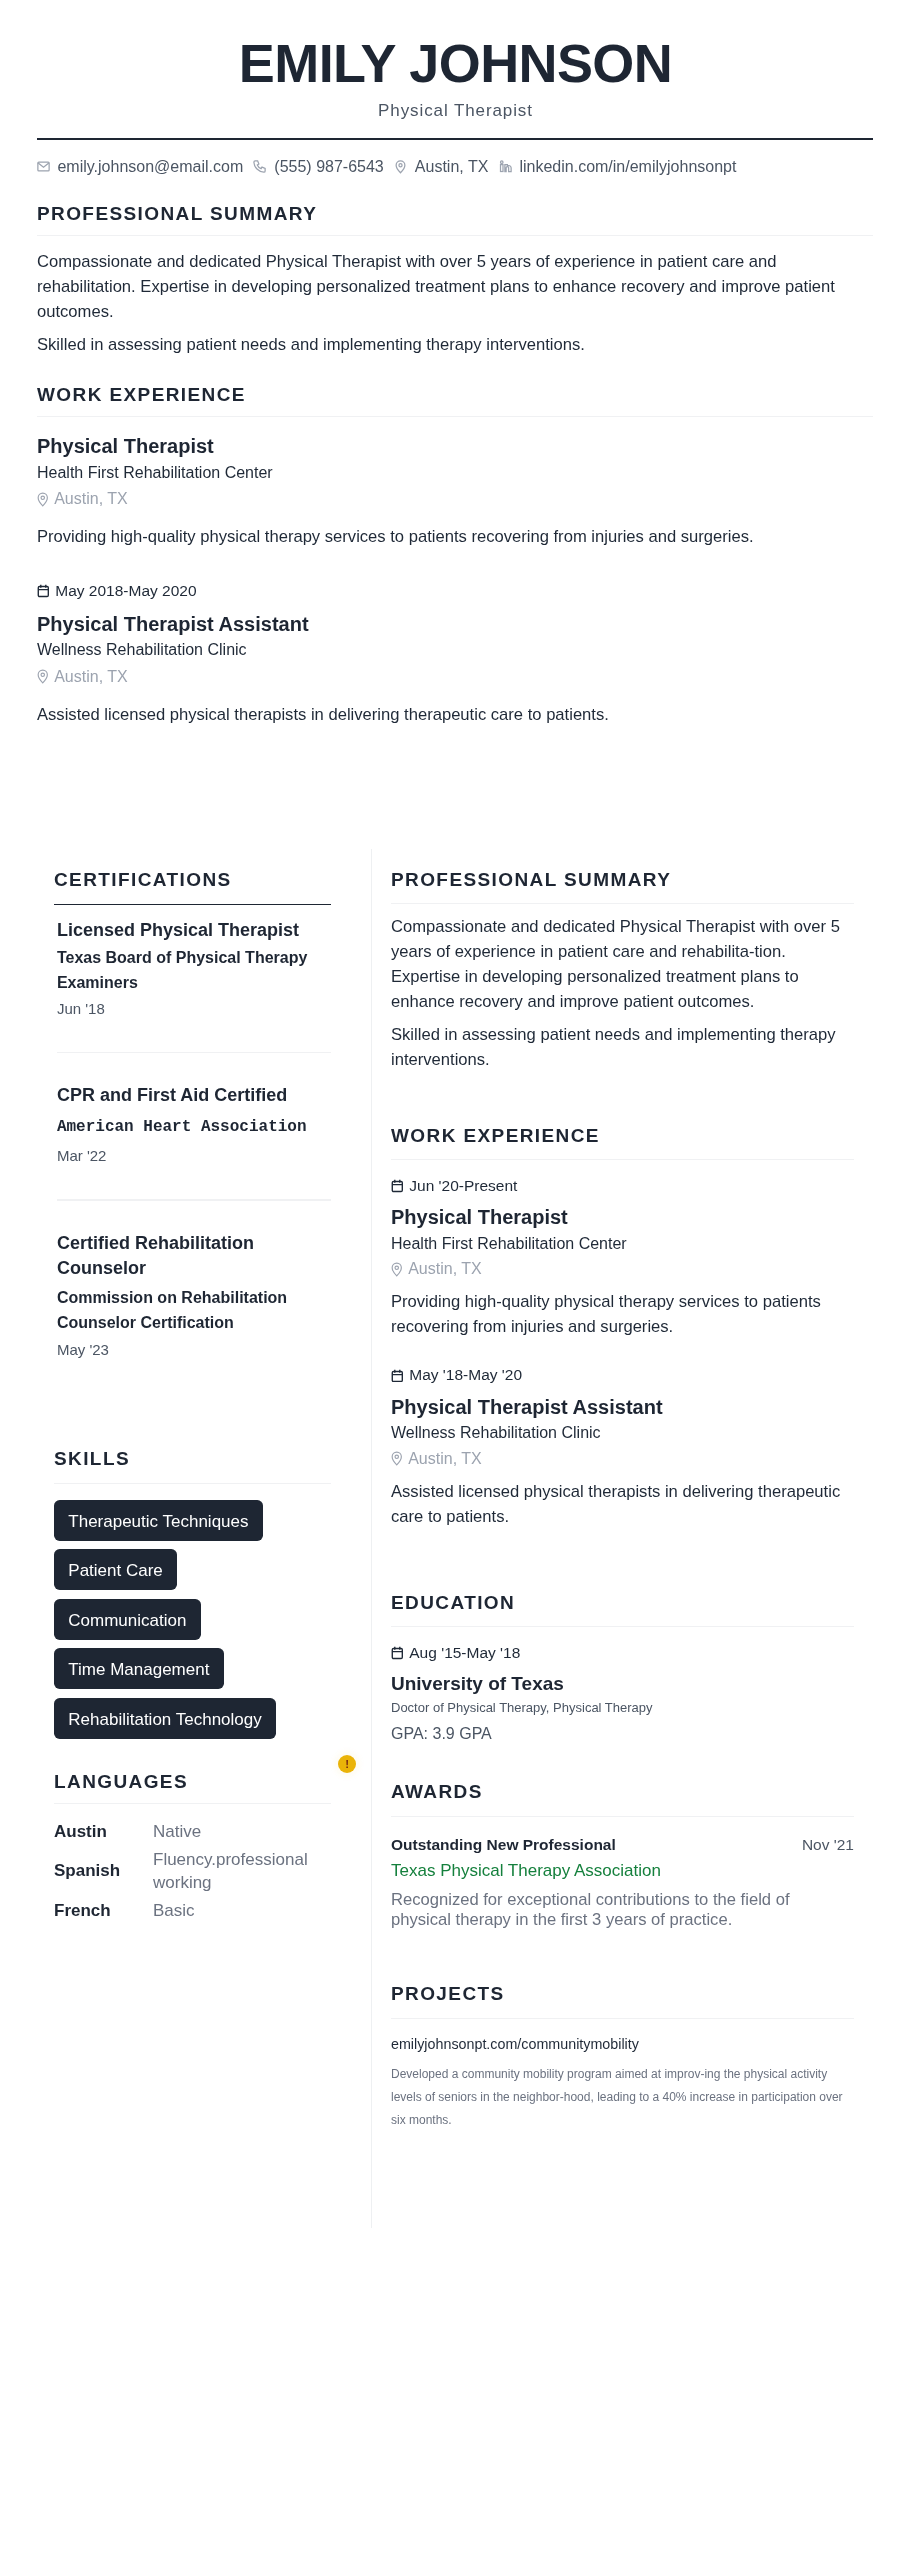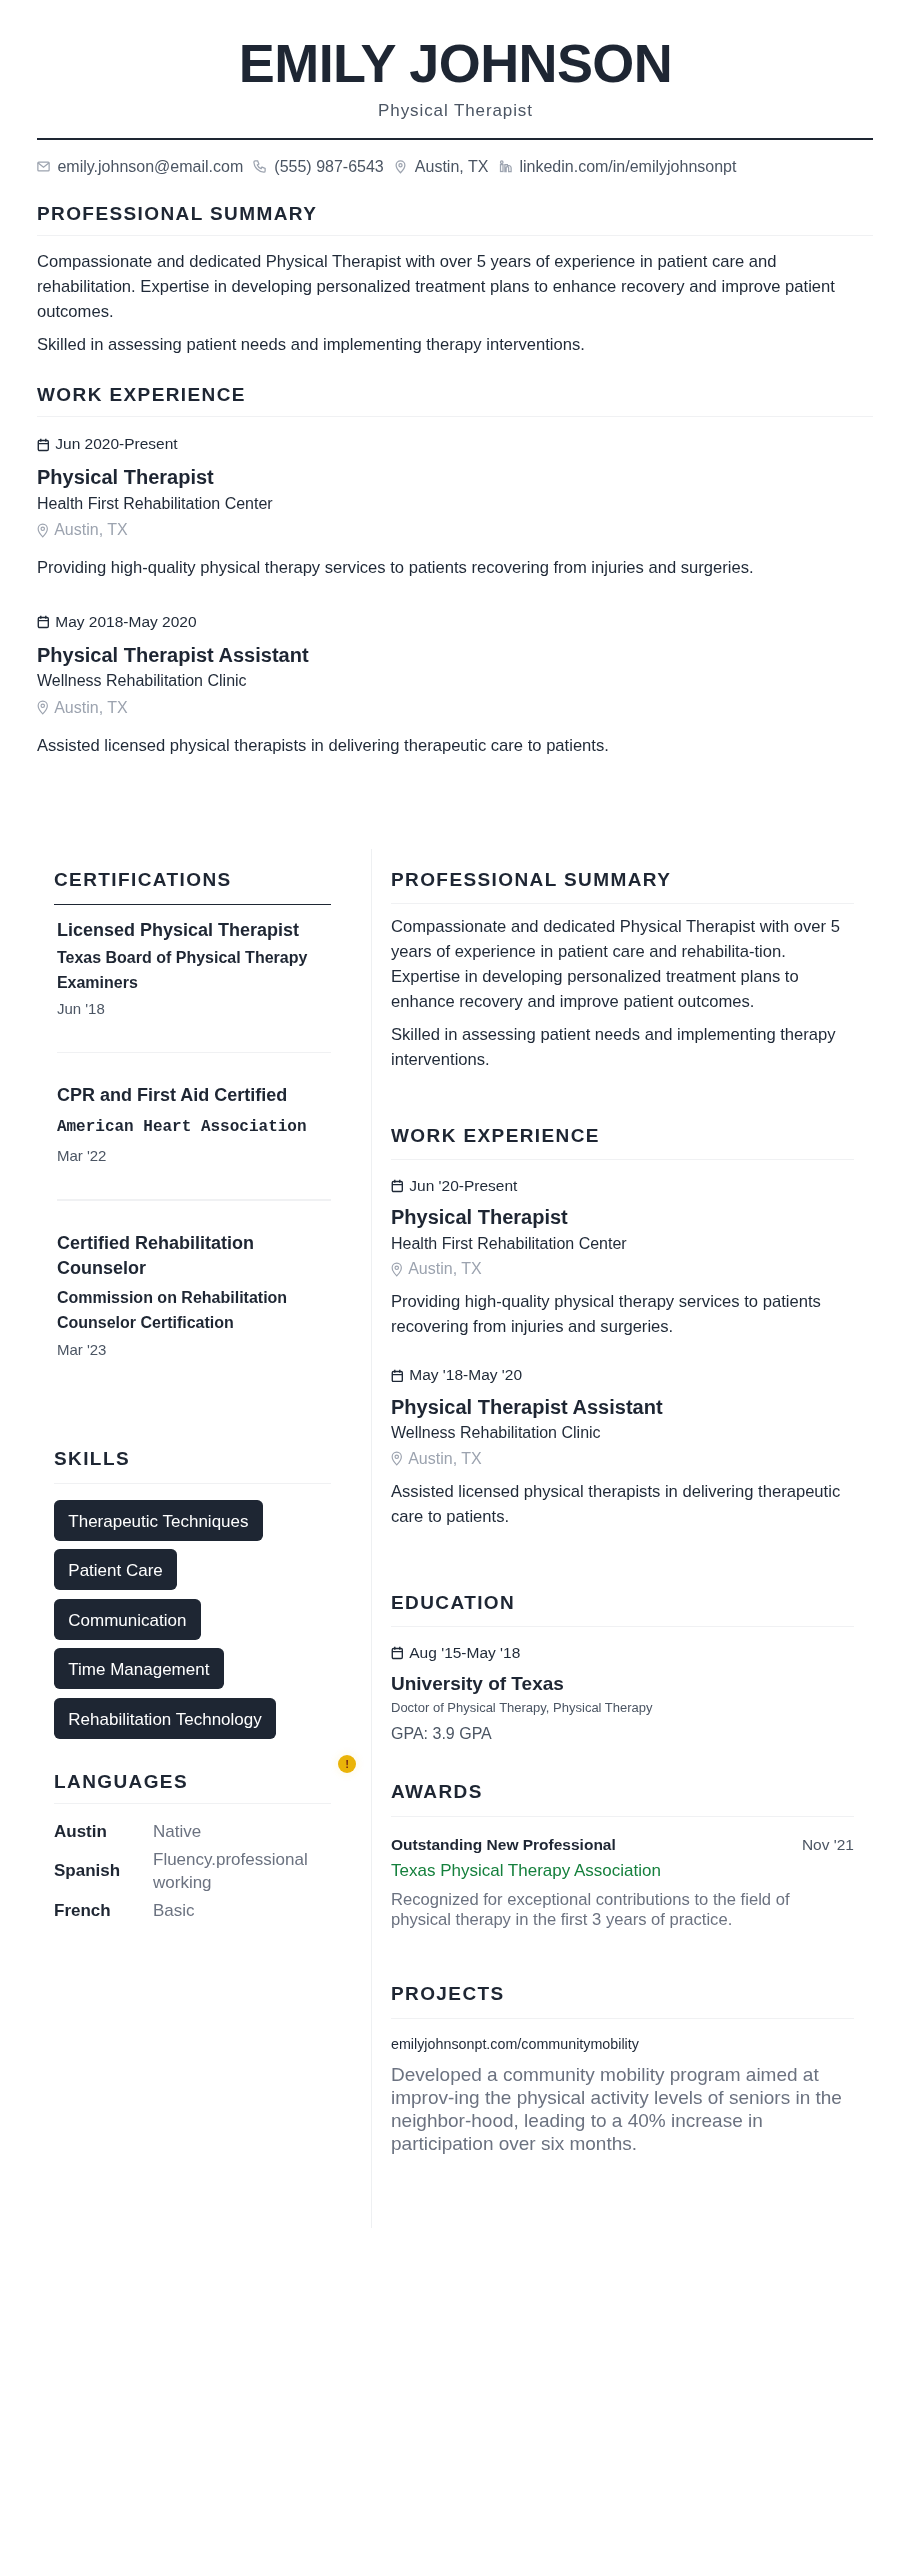--- a/index.html
+++ b/index.html
@@ -35,21 +35,21 @@
   .lang-level { font-size: 17px; color: #6b7280; line-height: 23px; }
   .warn-badge { width: 18.4px; height: 18.4px; border-radius: 50%; background: #eab308; color: #7c2d12; font-size: 11.5px; font-weight: 700; text-align: center; line-height: 18.4px; box-shadow: 0 0 6.9px 3.4px rgba(234,179,8,0.06); }
   .gray-text { color: #4b5563; }
   .award-title { font-size: 15.5px; font-weight: 700; color: #1e2633; line-height: 23px; }
   .award-date { font-size: 15.5px; color: #4b5563; line-height: 23px; }
   .award-issuer { font-size: 17px; color: #15803d; line-height: 23px; }
   .award-desc { font-size: 16.6px; color: #6b7280; line-height: 20px; }
   .proj-title { font-size: 16px; font-weight: 700; color: #1e2633; line-height: 22px; }
   .proj-date { font-size: 16px; color: #4b5563; line-height: 22px; }
   .proj-link { font-size: 14.3px; color: #1f2937; line-height: 20.6px; }
-  .proj-desc { font-size: 19px; color: #6b7280; line-height: 23px; }
+  .proj-desc { font-size: 12px; color: #6b7280; line-height: 23px; }
   .row-between { display: flex; justify-content: space-between; align-items: baseline; }
 </style>
 </head>
 <body>
 
 <div class="abs name">EMILY JOHNSON</div>
 <div class="abs subtitle">Physical Therapist</div>
 <div class="abs header-rule"></div>
 
 <div class="abs contact-row">
@@ -88,27 +88,20 @@
   <div class="sec-rule" style="margin-top:10.3px;"></div>
   <p class="body-text" style="margin-top:12.6px;">Compassionate and dedicated Physical Therapist with over 5 years of experience in patient care and rehabilitation. Expertise in developing personalized treatment plans to enhance recovery and improve patient outcomes.</p>
   <p class="body-text" style="margin-top:8px;">Skilled in assessing patient needs and implementing therapy interventions.</p>
 </div>
 
 <div class="abs" style="left:37px; top:383px; width:836px;">
   <div class="sec-head">WORK EXPERIENCE</div>
   <div class="sec-rule" style="margin-top:10.3px;"></div>
 
   <div style="margin-top:17px;">
-    <div class="date-line">
-      <svg viewBox="0 0 20 22">
-          <rect x="2" y="4" width="16" height="16" rx="2"></rect>
-          <path d="M2 9h16M6 1v5M14 1v5"></path>
-        </svg>
-      <span>Jun 2020-Present</span>
-    </div>
     <div class="job-title" style="margin-top:10.3px;">Physical Therapist</div>
     <div class="company" style="margin-top:2.3px;">Health First Rehabilitation Center</div>
     <div class="loc" style="margin-top:4.6px;">
       <svg viewBox="0 0 20 26">
           <path d="M10 24s8-8 8-14a8 8 0 0 0-16 0c0 6 8 14 8 14z"></path>
           <circle cx="10" cy="10" r="3"></circle>
         </svg>
       <span>Austin, TX</span>
     </div>
     <p class="body-text" style="margin-top:13.8px; width:791px;">Providing high-quality physical therapy services to patients recovering from injuries and surgeries.</p>
@@ -151,21 +144,21 @@
   <div style="padding-left:2.9px; margin-top:30px;">
     <div class="cert-name">CPR and First Aid Certified</div>
     <div class="cert-issuer" style="margin-top:6.9px;font-family:Liberation Mono, monospace;">American Heart Association</div>
     <div class="cert-date" style="margin-top:5.7px;">Mar '22</div>
   </div>
   <div class="cert-sep" style="margin:33px 0 0 2.9px;"></div>
 
   <div style="padding-left:2.9px; margin-top:30px;">
     <div class="cert-name" style="width:252px;">Certified Rehabilitation Counselor</div>
     <div class="cert-issuer" style="margin-top:4.6px; width:258px;">Commission on Rehabilitation Counselor Certification</div>
-    <div class="cert-date" style="margin-top:4.6px;">Mar '23</div>
+    <div class="cert-date" style="margin-top:4.6px;">May '23</div>
   </div>
 </div>
 
 <div class="abs left-col" style="top:1447px;">
   <div class="sec-head">SKILLS</div>
   <div class="sec-rule" style="margin-top:12.6px;"></div>
   <div style="margin-top:16px; display:flex; flex-direction:column; align-items:flex-start; gap:8.6px;">
     <span class="skill-tag">Therapeutic Techniques</span>
     <span class="skill-tag">Patient Care</span>
     <span class="skill-tag">Communication</span>

